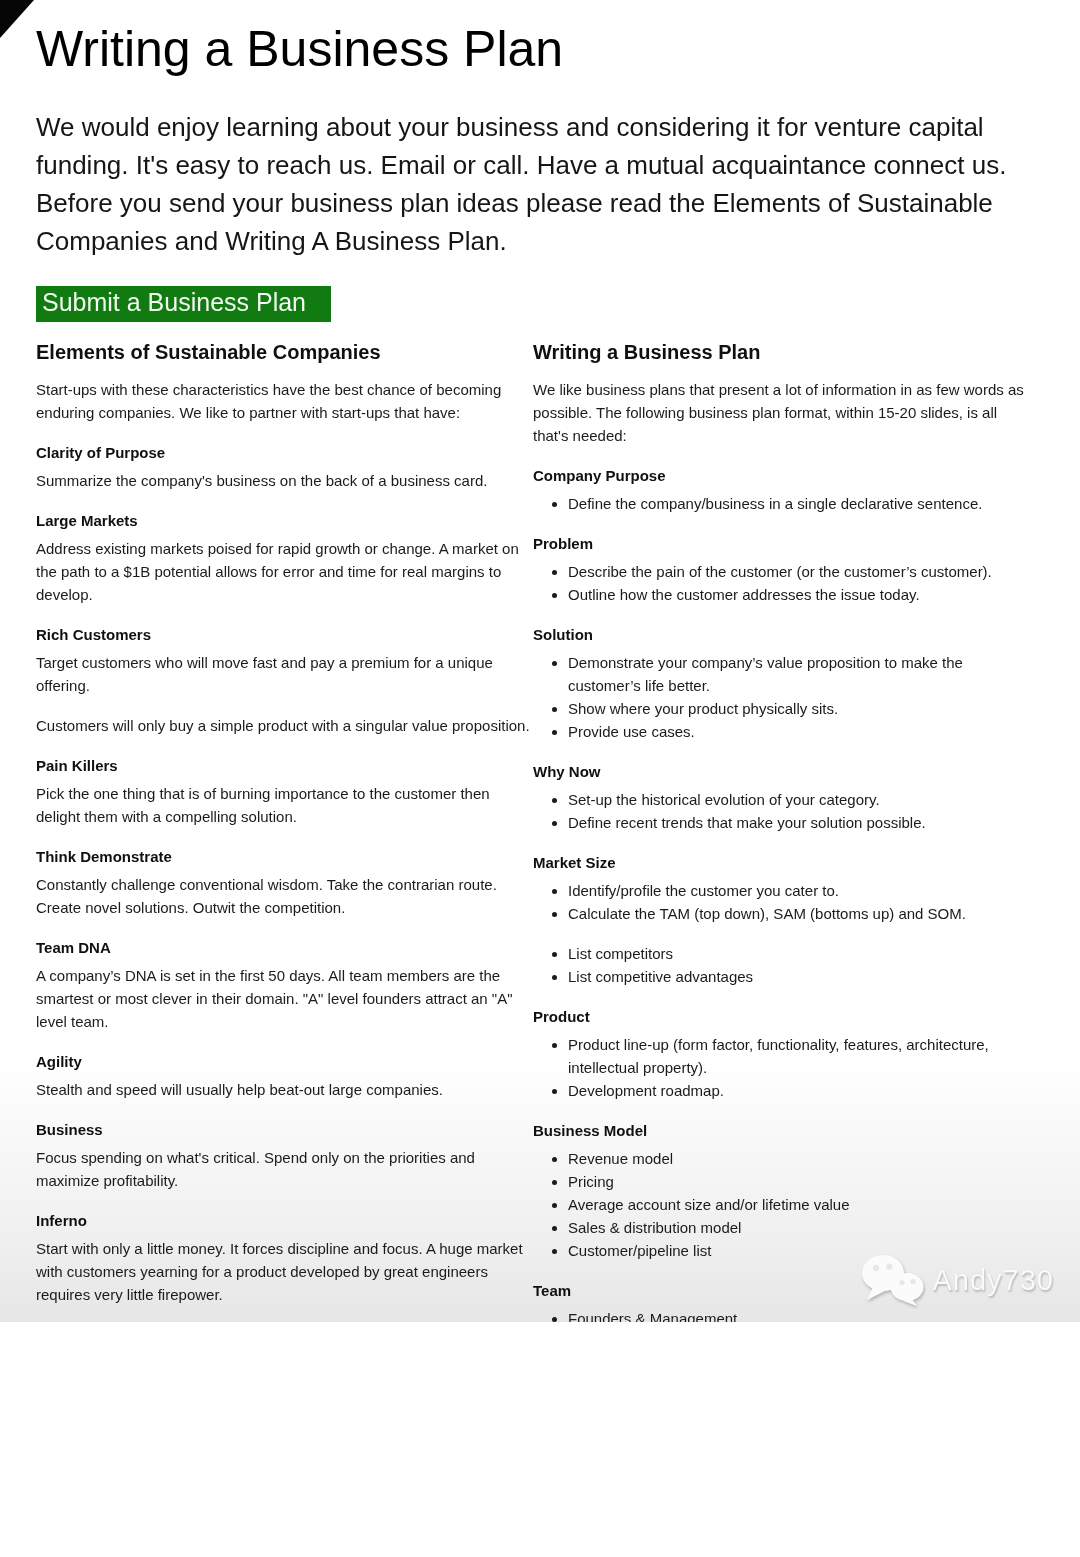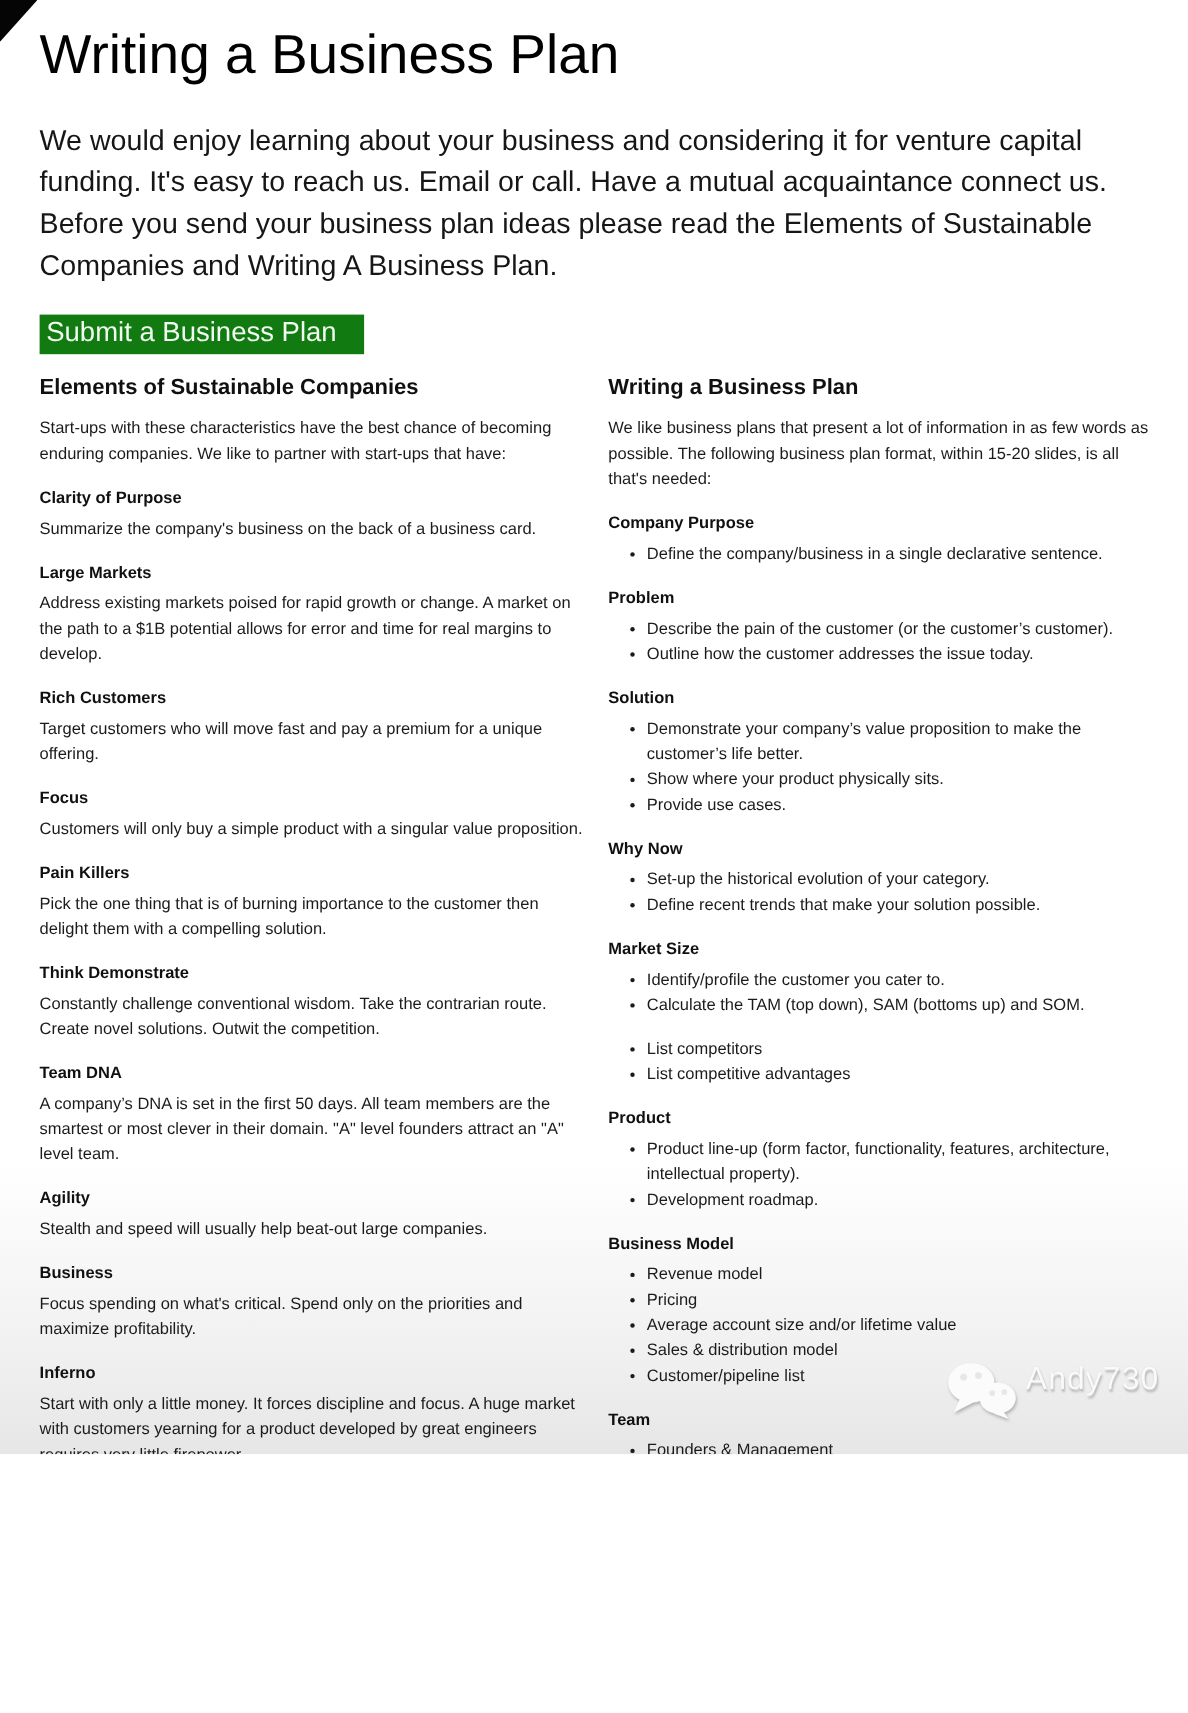--- a/index.html
+++ b/index.html
@@ -30,41 +30,41 @@
   }
   a.submit-btn {
     display:inline-block;
     margin-top:26px;
     background:#117a11;
     color:#f1fbf1;
     font-size:25px; line-height:1.1;
     padding:3px 25px 5px 6px;
     text-decoration:none;
   }
-  .columns { display:flex; gap:20px; margin-top:18px; }
+  .columns { display:flex; margin-top:18px; }
   .col { width:497px; }
   h2.col-heading {
     margin:0 0 14px 0;
     font-size:20px; font-weight:700; color:#101010;
     line-height:24px;
   }
   .col p, .col li { font-size:15px; line-height:23px; color:#1b1b1b; }
   p.col-intro { margin:0; }
   .sec { margin-top:17px; }
   h3.sec-title {
     margin:0 0 5px 0;
     font-size:15px; font-weight:700; color:#101010;
     line-height:23px;
   }
   .sec p { margin:0; }
   .sec ul { margin:0; padding:0 0 0 35px; }
   .sec li { margin:0; }
   .watermark {
-    position:absolute; right:26px; bottom:32px;
-    display:flex; align-items:flex-start; gap:8px;
+    position:absolute; right:26px; bottom:16px;
+    display:flex; align-items:center; gap:8px;
   }
   .wm-icon { filter:drop-shadow(1px 2px 1.5px rgba(110,110,110,0.45)); }
   .wm-text {
     font-size:29px; font-weight:400; letter-spacing:1px;
     color:#fafafa;
     text-shadow:1px 2px 2px #b9b9b9, 0 0 1px #cfcfcf;
   }
 </style>
 </head>
 <body>
@@ -90,21 +90,20 @@
             </div>
             <div class="sec">
               <h3 class="sec-title">Large Markets</h3>
               <p>Address existing markets poised for rapid growth or change. A market on the path to a $1B potential allows for error and time for real margins to develop.</p>
             </div>
             <div class="sec">
               <h3 class="sec-title">Rich Customers</h3>
               <p>Target customers who will move fast and pay a premium for a unique offering.</p>
             </div>
             <div class="sec">
-              <h3 class="sec-title">Focus</h3>
               <p>Customers will only buy a simple product with a singular value proposition.</p>
             </div>
             <div class="sec">
               <h3 class="sec-title">Pain Killers</h3>
               <p>Pick the one thing that is of burning importance to the customer then delight them with a compelling solution.</p>
             </div>
             <div class="sec">
               <h3 class="sec-title">Think Demonstrate</h3>
               <p>Constantly challenge conventional wisdom. Take the contrarian route. Create novel solutions. Outwit the competition.</p>
             </div>

